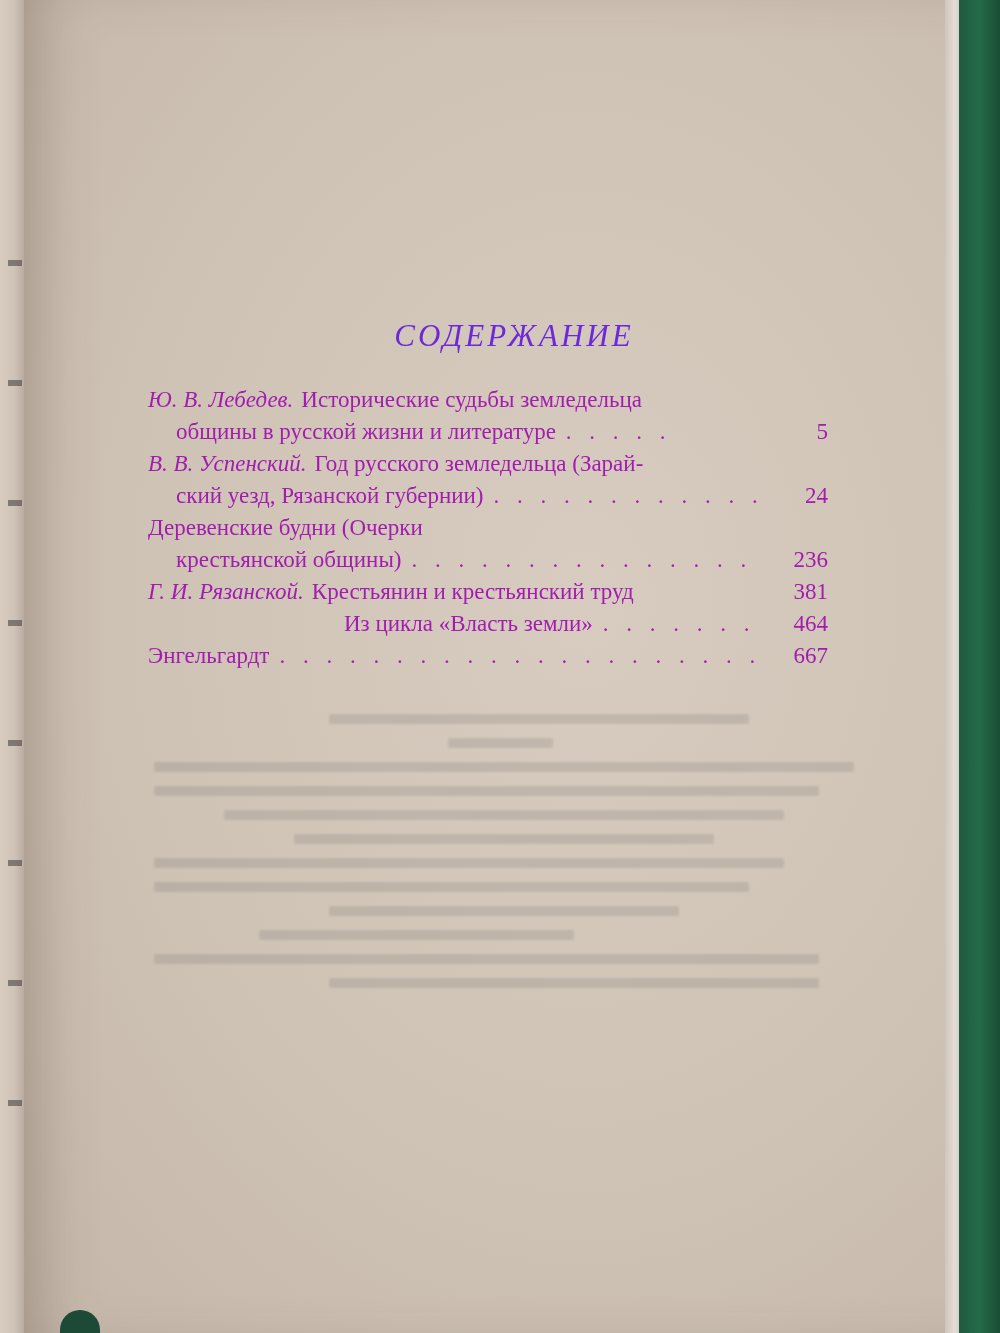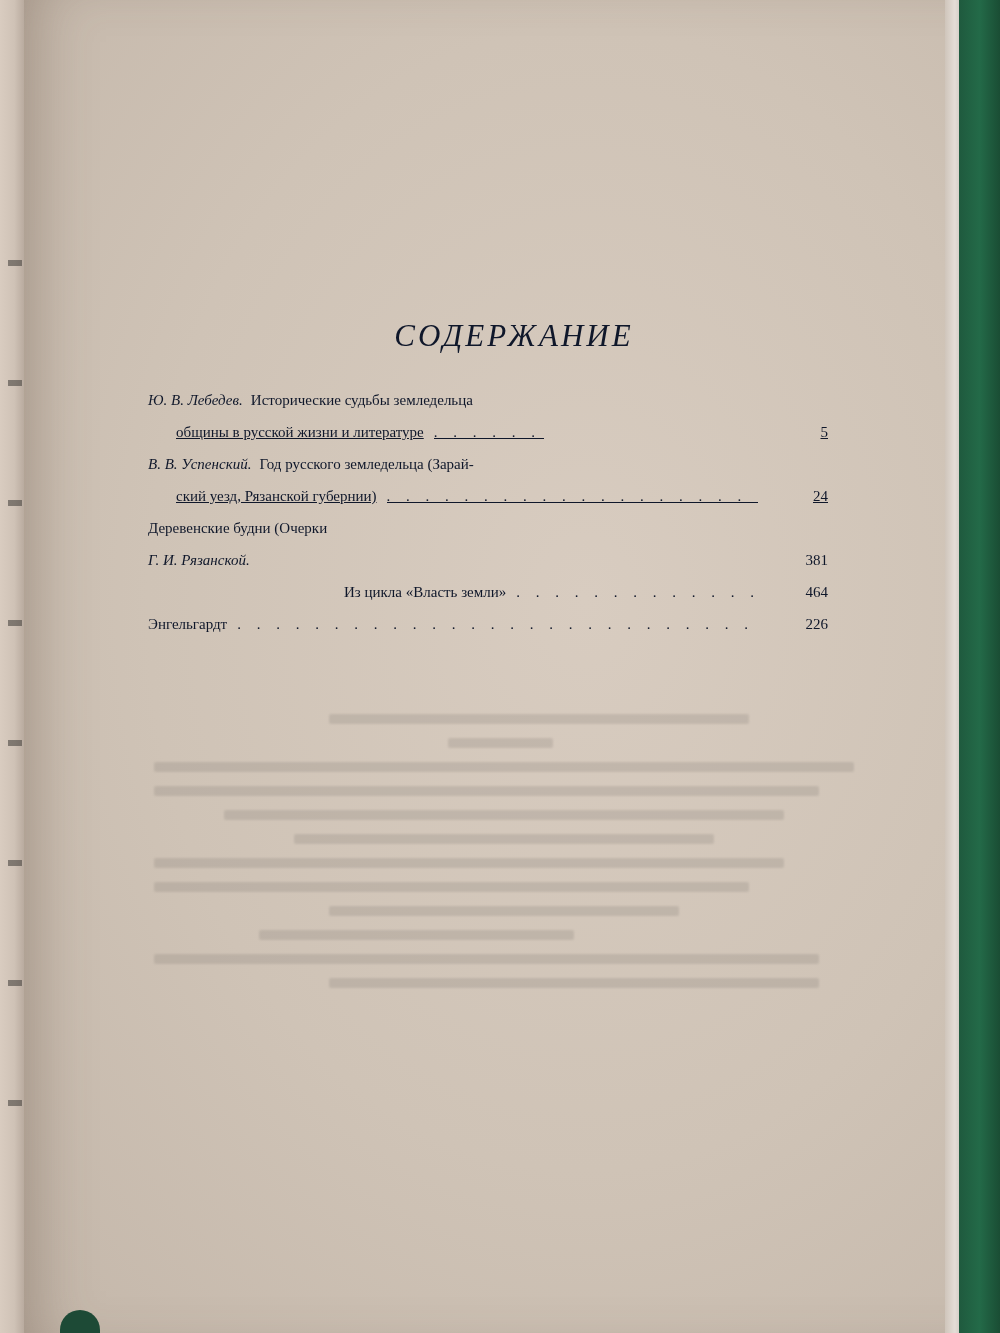--- a/index.html
+++ b/index.html
@@ -36,30 +36,30 @@
     background: #1d4a36; border-radius: 20px 20px 0 0;
   }
   .ghost {
     position: absolute; left: 130px; top: 700px; width: 700px; height: 360px;
     opacity: .18; filter: blur(1.2px);
   }
   .ghost div { height: 10px; background: #6b6560; margin: 14px 0; border-radius: 2px; }
 
   .title {
     position: absolute; left: 0; width: 100%; top: 318px; text-align: center;
-    font-style: italic; font-size: 31px; letter-spacing: 3px; color: #0f172a;
+    font-style: italic; font-size: 31px; letter-spacing: 3px; color: #6d28d9;
     padding-left: 28px; box-sizing: border-box;
   }
   .toc {
     position: absolute; left: 148px; top: 384px; width: 680px;
-    color: #0f172a; font-size: 15px; line-height: 32px;
+    color: #a21caf; font-size: 23px; line-height: 32px;
   }
   .entry { position: relative; }
   .line { display: flex; align-items: baseline; white-space: nowrap; }
-  .line.indent { padding-left: 28px; text-decoration: underline; }
+  .line.indent { padding-left: 28px; }
   .line.indent-deep { padding-left: 196px; justify-content: space-between; }
   .author { font-style: italic; margin-right: 8px; }
   .text { }
   .leader { flex: 1; overflow: hidden; letter-spacing: 6px; margin: 0 8px 0 10px; }
   .leader::before { content: ". . . . . . . . . . . . . . . . . . . . . . . . . . . . . . . . . . . . . . . . . ."; }
   .spacer { flex: 1; }
   .pagenum { width: 62px; text-align: right; }
 </style>
 </head>
 <body>
@@ -114,35 +114,41 @@
       <span class="leader"></span>
       <span class="pagenum">24</span>
     </div>
   </div>
 
 
   <div class="entry">
     <div class="line">
       <span class="text">Деревенские будни (Очерки</span>
     </div>
+    <div class="line indent">
+      <span class="text">крестьянской общины)</span>
+      <span class="leader"></span>
+      <span class="pagenum">236</span>
+    </div>
   </div>
 
   <div class="entry">
     <div class="line">
       <span class="author">Г. И. Рязанской.</span>
+      <span class="text">Крестьянин и крестьянский труд</span>
       <span class="spacer"></span>
       <span class="pagenum">381</span>
     </div>
     <div class="line indent-deep">
       <span class="text">Из цикла «Власть земли»</span>
       <span class="leader"></span>
       <span class="pagenum">464</span>
     </div>
   </div>
 
   <div class="entry">
     <div class="line">
       <span class="text">Энгельгардт</span>
       <span class="leader"></span>
-      <span class="pagenum">226</span>
+      <span class="pagenum">667</span>
     </div>
   </div>
 </div>
 
 </body></html>

